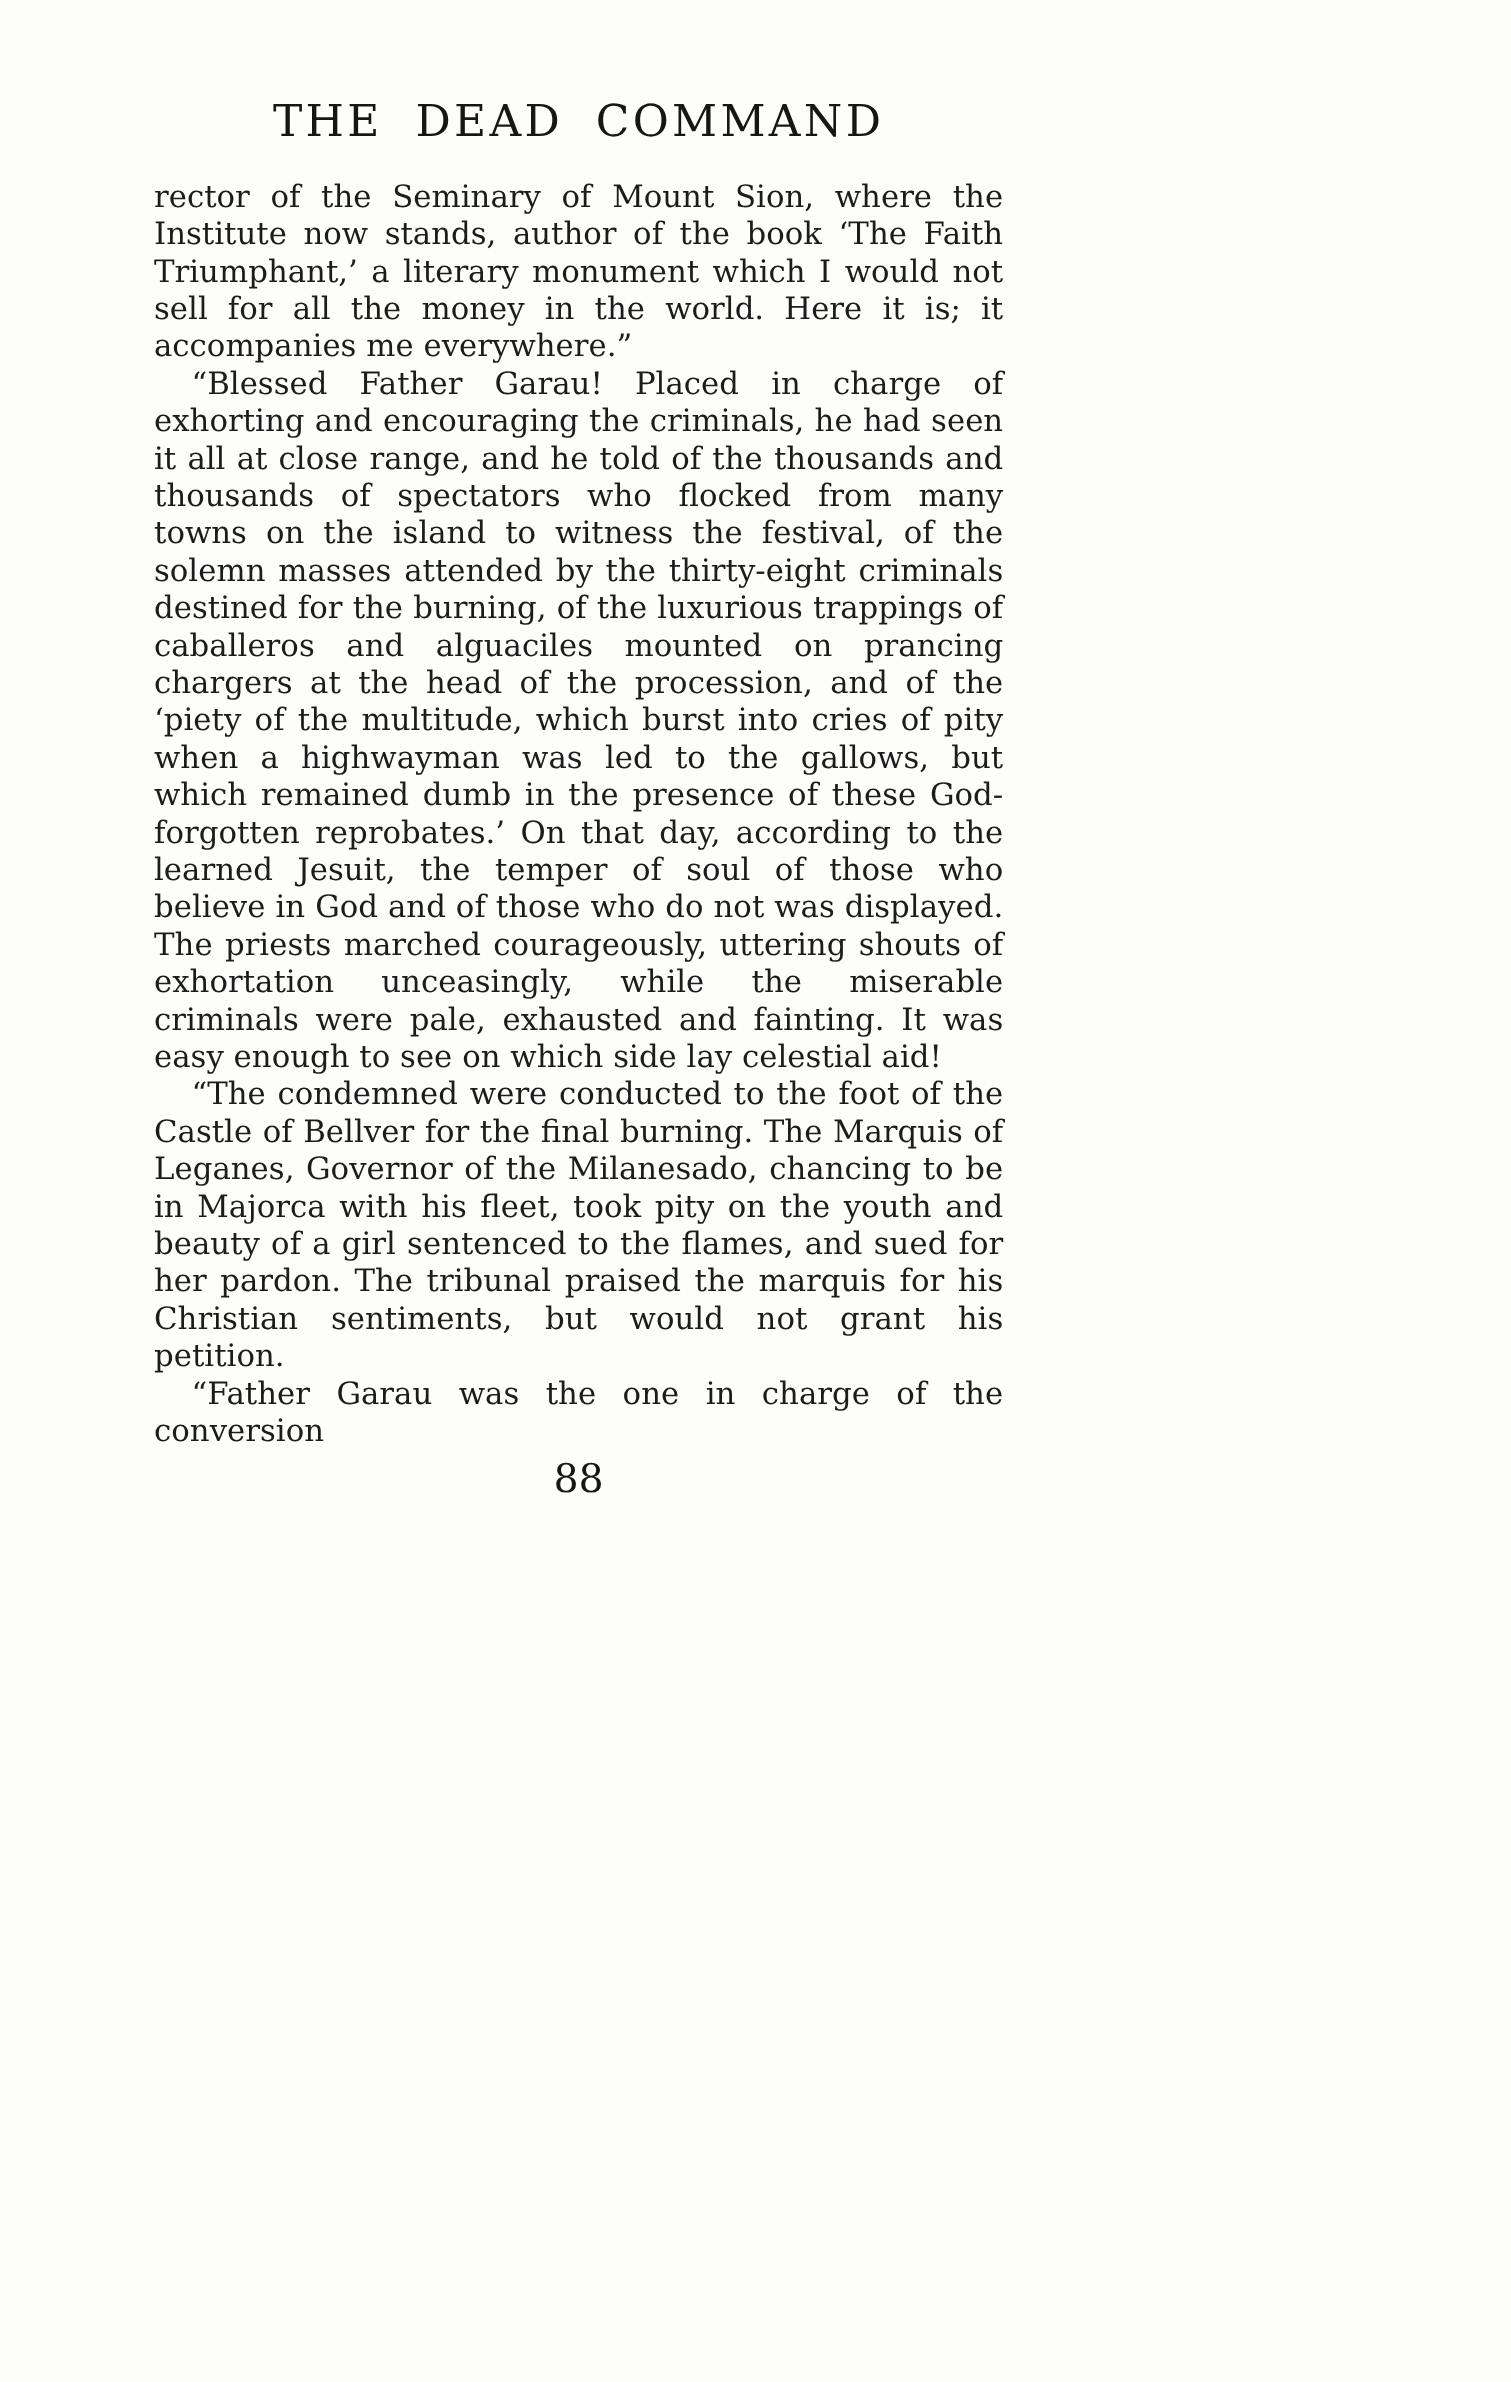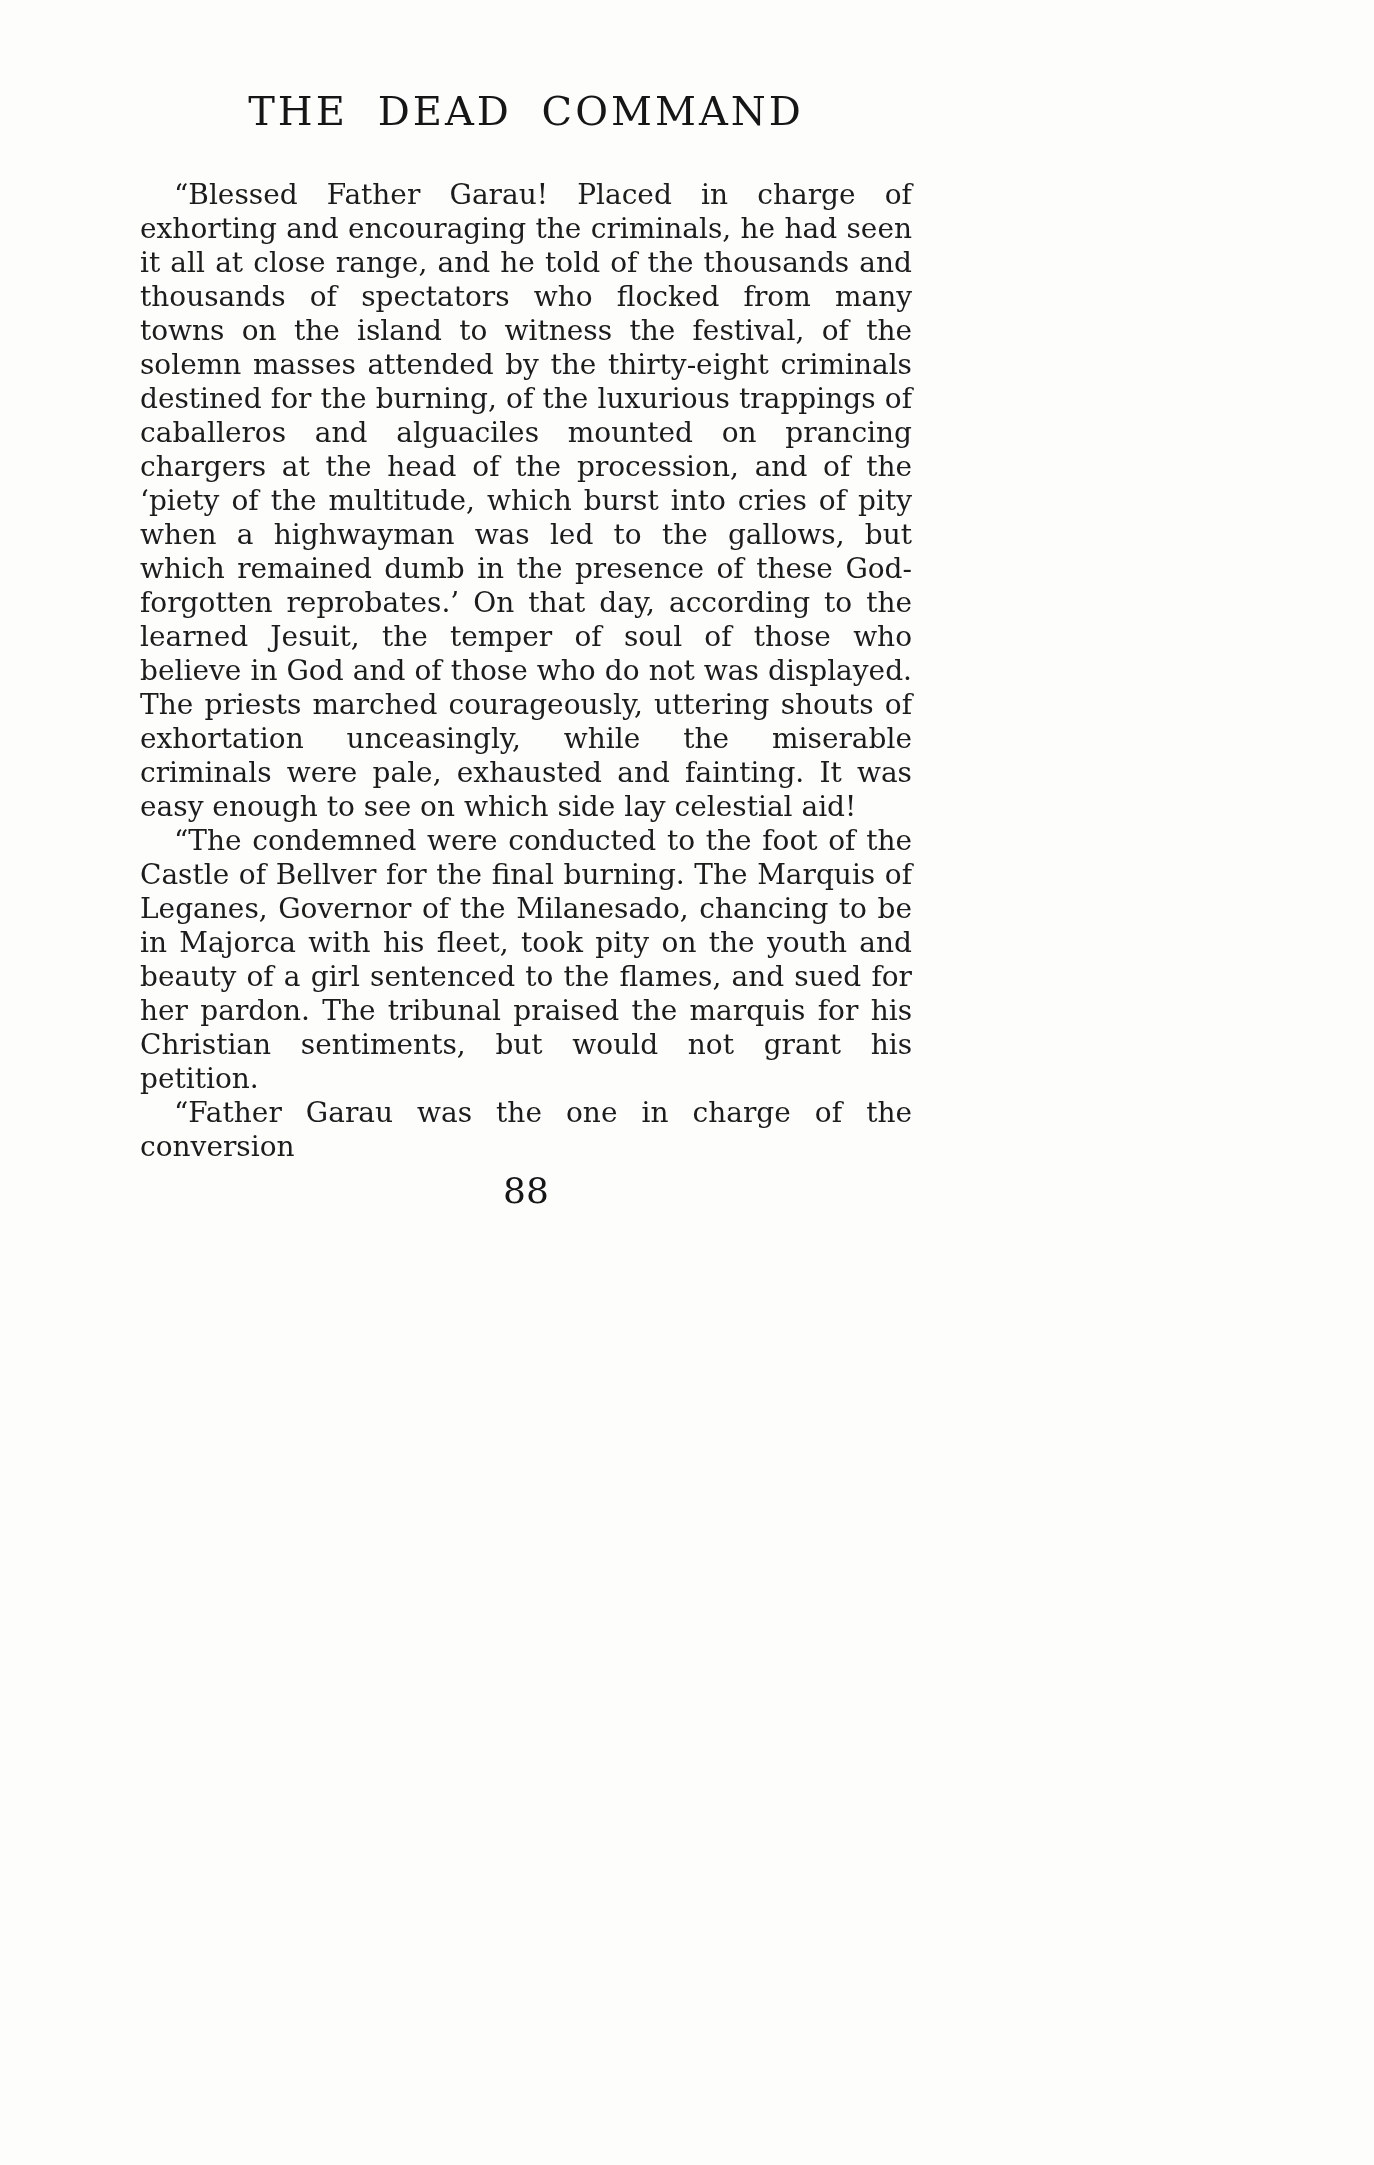--- a/index.html
+++ b/index.html
@@ -20,21 +20,21 @@
     left: 140px;
     top: 88px;
     width: 772px;
   }
   .running-title {
     text-align: center;
     font-size: 40px;
     font-weight: normal;
     letter-spacing: 3px;
     word-spacing: 14px;
-    margin: 0 0 44px 0;
+    margin: 0 0 28px 0;
     color: #161616;
   }
   .page-text {
     font-size: 28px;
     line-height: 34px;
     text-align: justify;
     text-justify: inter-word;
   }
   .page-text p {
     margin: 0;
@@ -50,19 +50,20 @@
     color: #161616;
   }
 </style>
 </head>
 <body>
 
 <div class="page">
   <h1 class="running-title">THE DEAD COMMAND</h1>
 
   <div class="page-text">
+      <p class="no-indent">rector of the Seminary of Mount Sion, where the Institute now stands, author of the book ‘The Faith Triumphant,’ a literary monument which I would not sell for all the money in the world.  Here it is; it accompanies me everywhere.”</p>
       <p>“Blessed Father Garau!  Placed in charge of exhorting and encouraging the criminals, he had seen it all at close range, and he told of the thousands and thousands of spectators who flocked from many towns on the island to witness the festival, of the solemn masses attended by the thirty-eight criminals destined for the burning, of the luxurious trappings of caballeros and alguaciles mounted on prancing chargers at the head of the procession, and of the ‘piety of the multitude, which burst into cries of pity when a highwayman was led to the gallows, but which remained dumb in the presence of these God-forgotten reprobates.’  On that day, according to the learned Jesuit, the temper of soul of those who believe in God and of those who do not was displayed.  The priests marched courageously, uttering shouts of exhortation unceasingly, while the miserable criminals were pale, exhausted and fainting.  It was easy enough to see on which side lay celestial aid!</p>
       <p>“The condemned were conducted to the foot of the Castle of Bellver for the final burning.  The Marquis of Leganes, Governor of the Milanesado, chancing to be in Majorca with his fleet, took pity on the youth and beauty of a girl sentenced to the flames, and sued for her pardon.  The tribunal praised the marquis for his Christian sentiments, but would not grant his petition.</p>
       <p>“Father Garau was the one in charge of the conversion</p>
     </div>
 
   <div class="page-number">88</div>
 </div>
 
 </body></html>

